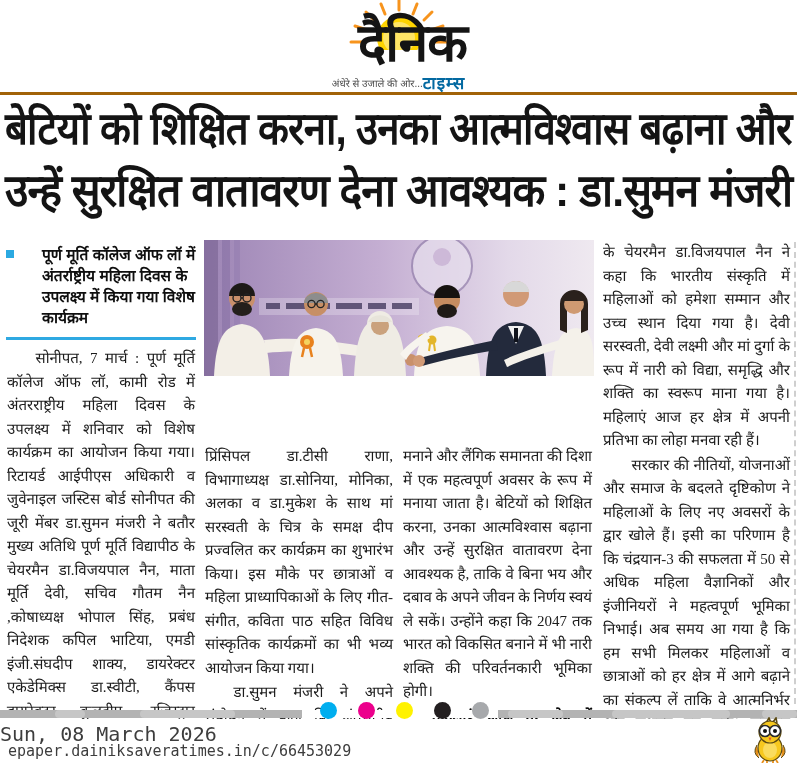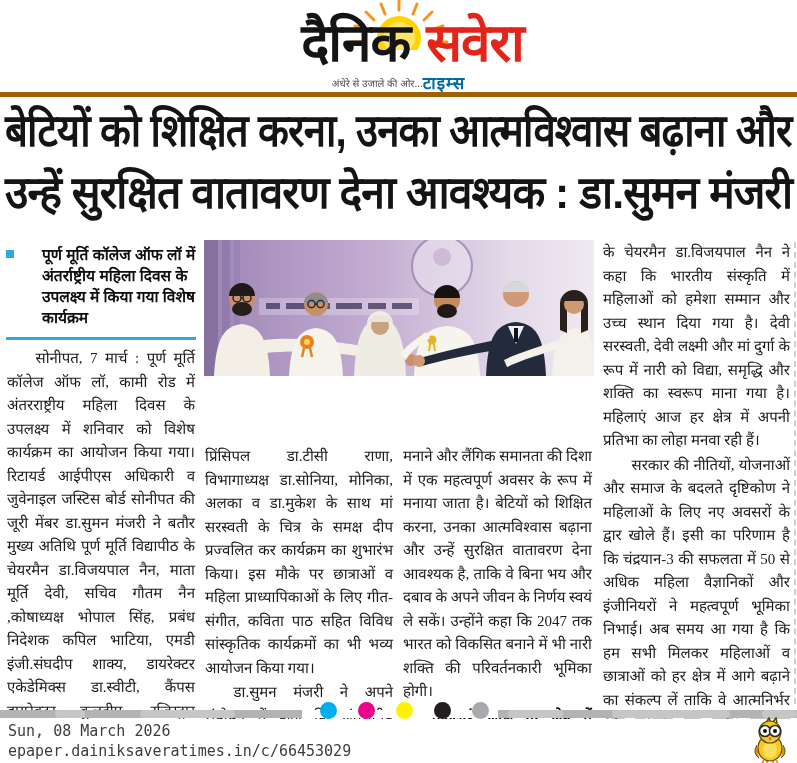--- a/index.html
+++ b/index.html
@@ -15,21 +15,21 @@
   .logo-row{position:relative;z-index:1;display:flex;justify-content:center;align-items:baseline;
         gap:16px;margin-top:14px;}
   .dainik{font-size:53px;font-weight:bold;color:#141414;letter-spacing:-1px;line-height:1;margin-left:28px;}
   .savera{font-size:53px;font-weight:bold;color:#e1251b;letter-spacing:-1px;line-height:1;}
   .logo-sub{position:relative;z-index:1;display:flex;justify-content:center;align-items:center;
         margin-top:2px;}
   .tagline{font-size:10px;color:#4a4a4a;}
   .times{font-size:17px;font-weight:bold;color:#0369a1;letter-spacing:1px;}
 
   
-  .headline{position:absolute;top:92px;left:0;right:0;height:140px;border-top:5px solid #a16207;
+  .headline{position:absolute;top:92px;left:0;right:0;height:140px;border-top:3px solid #a16207;
         padding:3px 5px 0;}
   .hl-line{height:62px;overflow:visible;}
   .hl{display:inline-block;white-space:nowrap;transform-origin:left center;font-weight:bold;
         font-size:45px;line-height:62px;color:#141414;letter-spacing:-1px;}
 
   
   .article{position:absolute;top:232px;left:0;width:797px;height:476px;}
   .col{position:absolute;font-family:"Liberation Serif",serif;font-size:15px;line-height:23.5px;
         color:#1b1b1b;text-align:justify;}
   .col p{margin:1px;}
@@ -53,21 +53,21 @@
   .printbar{position:absolute;top:702px;left:0;width:797px;height:17px;}
   .pbar{position:absolute;top:8px;left:0;right:0;height:8px;background:#b3b3b3;}
   .pgap{position:absolute;top:8px;left:302px;width:196px;height:8px;background:#fff;}
   .pseg{position:absolute;top:8px;height:8px;border-radius:4px;background:#c6c6c6;}
   .dots{position:absolute;left:320px;top:0;display:flex;gap:21px;}
   .dot{width:17px;height:17px;border-radius:50%;}
 
   
   .footer{position:absolute;top:719px;left:0;right:0;height:44px;background:#fff;
         font-family:"DejaVu Sans Mono",monospace;color:#3d3d3d;}
-  .f-date{position:absolute;left:8px;top:3px;font-size:15px;}
+  .f-date{position:absolute;left:0;top:3px;font-size:20px;}
   .f-url{position:absolute;left:8px;top:23px;font-size:15px;}
   .owl{position:absolute;right:6px;top:-2px;}
 </style>
 </head>
 <body>
 
 <div class="page">
 
   <header class="masthead">
     <div class="logo">
@@ -81,21 +81,20 @@
           <line x1="16" y1="28" x2="28" y2="32"></line>
           <line x1="104" y1="28" x2="92" y2="32"></line>
           <line x1="12" y1="44" x2="26" y2="44"></line>
           <line x1="108" y1="44" x2="94" y2="44"></line>
         </g>
         <circle cx="60" cy="40" r="22" fill="#ffd400"></circle>
         <circle cx="60" cy="40" r="16" fill="#ffe566"></circle>
       </svg>
       <div class="logo-row">
         <span class="dainik">दैनिक</span>
-        <span class="savera">सवेरा</span>
       </div>
       <div class="logo-sub">
         <span class="tagline">अंधेरे से उजाले की ओर...</span>
         <span class="times">टाइम्स</span>
       </div>
     </div>
   </header>
 
   <section class="headline">
     <div class="hl-line"><span class="hl fit" style="transform: scaleX(0.893303);">बेटियों को शिक्षित करना, उनका आत्मविश्वास बढ़ाना और</span></div>

